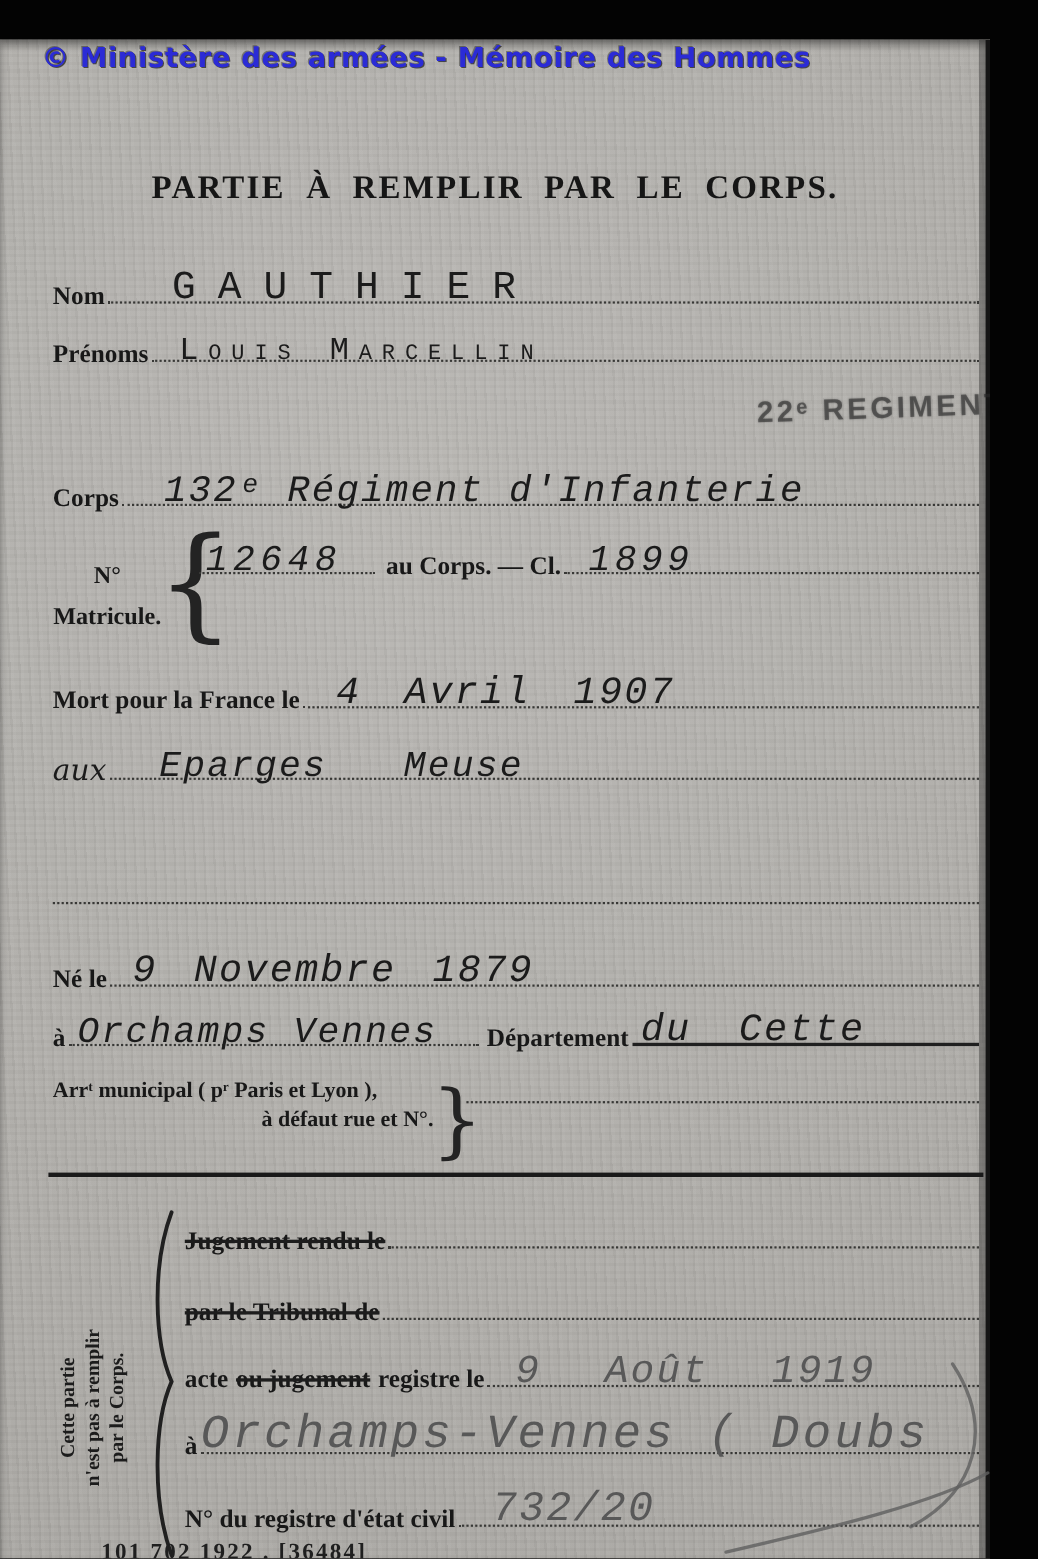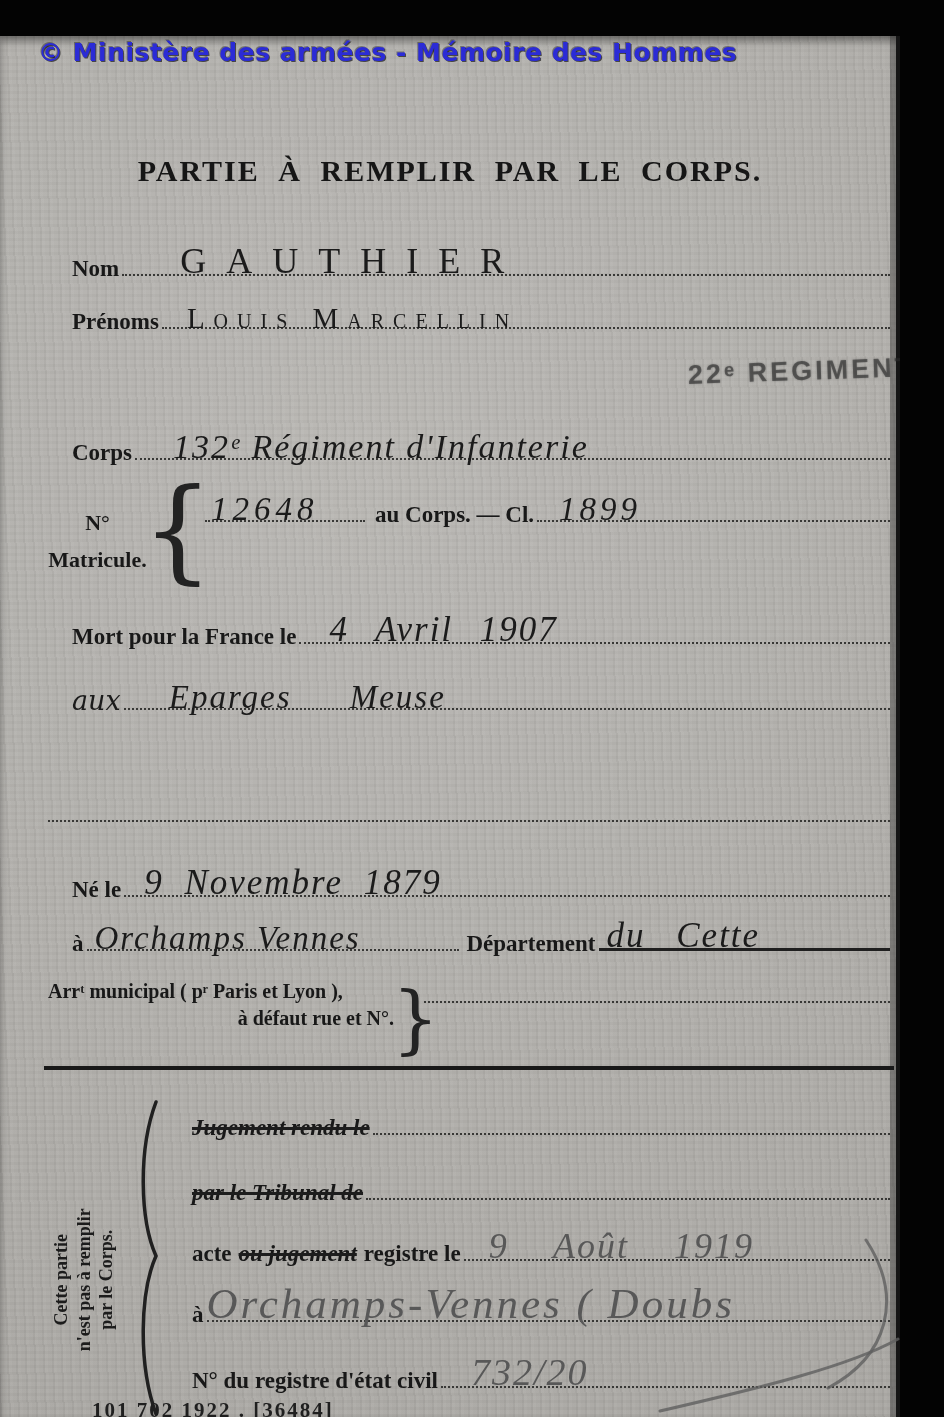--- a/index.html
+++ b/index.html
@@ -9,35 +9,35 @@
     background:
       repeating-linear-gradient(88deg, rgba(0,0,0,0.035) 0 2px, rgba(255,255,255,0.035) 2px 5px, rgba(0,0,0,0) 5px 9px),
       repeating-linear-gradient(0deg, rgba(0,0,0,0.02) 0 3px, rgba(255,255,255,0.02) 3px 7px),
       radial-gradient(120% 90% at 40% 30%, #bab8b4 0%, #b2b0ac 45%, #a7a5a1 100%);
     box-shadow: inset -4px 0 0 #151515, inset -10px 0 0 rgba(25,25,25,0.35), inset 0 5px 7px rgba(0,0,0,0.4);}
   .watermark{position:absolute;left:38px;top:2px;font-family:"DejaVu Sans",sans-serif;font-weight:bold;
     font-size:25px;color:#2b2bd6;letter-spacing:0.5px;white-space:nowrap;
     text-shadow:1px 1px 0 rgba(0,0,0,0.6),-1px -1px 0 rgba(0,0,0,0.35);}
   .title{position:absolute;left:110px;top:118px;width:680px;text-align:center;
     font-weight:bold;font-size:30px;color:#161616;letter-spacing:2px;word-spacing:9px;white-space:nowrap;}
-  .frow{position:absolute;left:48px;right:10px;display:flex;align-items:baseline;margin-left:24px;}
+  .frow{position:absolute;left:48px;right:10px;display:flex;align-items:baseline;}
   .lbl{font-weight:bold;font-size:23px;color:#181818;white-space:nowrap;}
   .entry{flex:1;position:relative;border-bottom:2px dotted #383836;height:12px;margin-left:3px;}
   .entry.solid{border-bottom:3px solid #1f1f1f;}
   .fixed160{flex:none;width:160px;}
   .fixed372{flex:none;width:372px;}
-  .hand{position:absolute;left:0;bottom:-8px;font-family:Liberation Serif, serif;font-style:italic;
+  .hand{position:absolute;left:0;bottom:-8px;font-family:Liberation Mono, monospace;font-style:italic;
     font-size:33px;color:#1b1b1b;white-space:nowrap;letter-spacing:2px;text-align:right;}
   .inline-hand{position:static;font-family:"DejaVu Serif",serif;font-style:italic;
     font-size:27px;color:#1b1b1b;white-space:nowrap;}
   .caps{font-style:normal;font-size:36px;letter-spacing:20px;}
   .smallcaps{font-style:normal;font-variant:small-caps;font-size:29px;letter-spacing:9px;}
   .pencil{color:#585858;}
   .wsp{word-spacing:48px;}
-  .struck{text-decoration:line-through;text-decoration-thickness:2.5px;text-decoration-color:#1d1d1d;font-style:italic;}
+  .struck{text-decoration:line-through;text-decoration-thickness:2.5px;text-decoration-color:#1d1d1d;}
   .leaderline{position:absolute;left:48px;right:10px;border-bottom:2px dotted #383836;}
   .rule{position:absolute;left:44px;right:6px;border-bottom:4px solid #191919;}
   .mat-label{position:absolute;left:40px;top:468px;width:115px;text-align:center;
     font-weight:bold;font-size:22px;color:#181818;line-height:1.7;}
   .brace{position:absolute;font-family:"DejaVu Serif",serif;color:#232323;line-height:1;font-weight:normal;}
   .stamp{position:absolute;left:688px;top:320px;font-family:"Liberation Sans",sans-serif;font-weight:bold;
     font-size:27px;letter-spacing:3px;color:rgba(40,40,40,0.55);white-space:nowrap;
     transform:rotate(-2deg);text-shadow:0 0 2px rgba(40,40,40,0.4);}
   .arr-label{position:absolute;left:48px;top:942px;width:346px;font-weight:bold;font-size:20px;
     color:#181818;line-height:1.35;}

